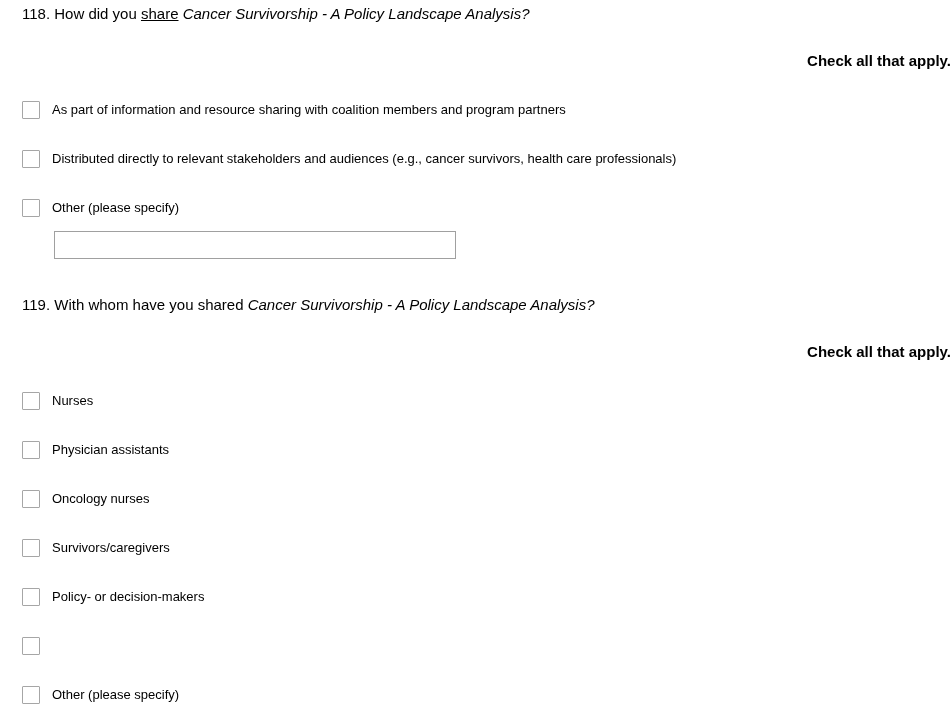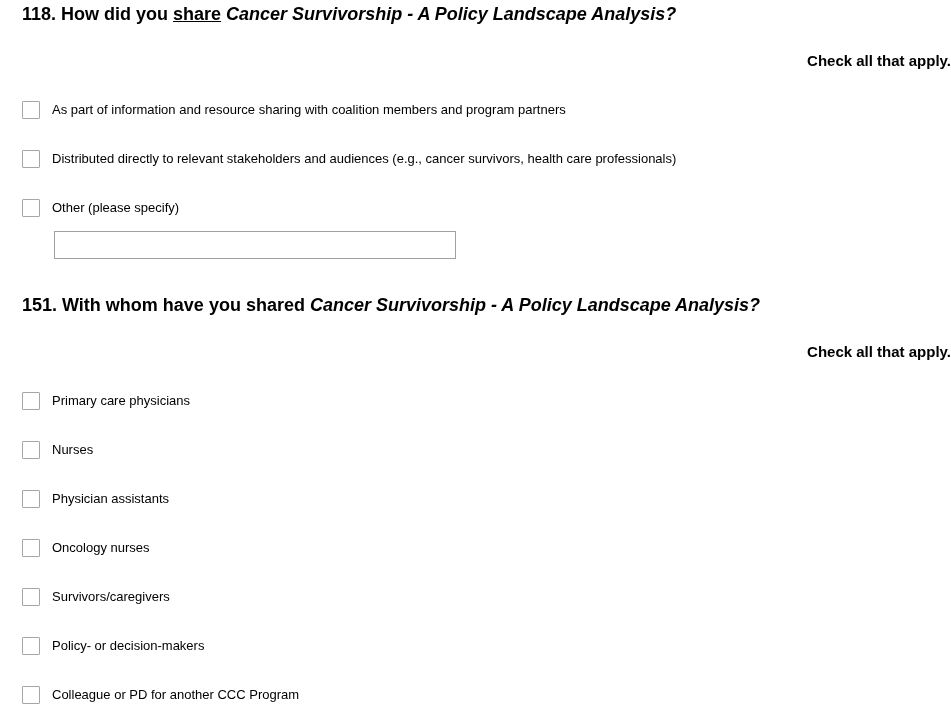--- a/index.html
+++ b/index.html
@@ -11,22 +11,22 @@
     font-family: "Liberation Sans", sans-serif;
   }
   .page {
     width: 951px;
     height: 704px;
     padding: 5px 0 0 22px;
     background: #ffffff;
     overflow: hidden;
   }
   .q-title {
-    font-size: 18px;
-    font-weight: bold;
+    font-size: 15px;
+    font-weight: normal;
     line-height: 18px;
     white-space: nowrap;
   }
   .q-title .underlined { text-decoration: underline; }
   .q-title .italic { font-style: italic; }
   .instruction {
     font-size: 15px;
     font-weight: bold;
     line-height: 18px;
     margin-top: 29px;
@@ -91,28 +91,24 @@
     <div class="option-row">
       <span class="checkbox"></span>
       <span class="option-label">Other (please specify)</span>
     </div>
 
     <input type="text" class="other-input" value="" style="">
   </div>
 
   <div class="question-block second">
     <div class="q-title">
-      <span>151. With whom have you shared </span><span class="underlined"></span><span class="italic"> Cancer Survivorship - A Policy Landscape Analysis?</span>
+      <span>119. With whom have you shared </span><span class="underlined"></span><span class="italic"> Cancer Survivorship - A Policy Landscape Analysis?</span>
     </div>
     <div class="instruction">Check all that apply.</div>
 
-    <div class="option-row">
-      <span class="checkbox"></span>
-      <span class="option-label">Primary care physicians</span>
-    </div>
     <div class="option-row">
       <span class="checkbox"></span>
       <span class="option-label">Nurses</span>
     </div>
     <div class="option-row">
       <span class="checkbox"></span>
       <span class="option-label">Physician assistants</span>
     </div>
     <div class="option-row">
       <span class="checkbox"></span>
@@ -121,21 +117,20 @@
     <div class="option-row">
       <span class="checkbox"></span>
       <span class="option-label">Survivors/caregivers</span>
     </div>
     <div class="option-row">
       <span class="checkbox"></span>
       <span class="option-label">Policy- or decision-makers</span>
     </div>
     <div class="option-row">
       <span class="checkbox"></span>
-      <span class="option-label">Colleague or PD for another CCC Program</span>
     </div>
     <div class="option-row">
       <span class="checkbox"></span>
       <span class="option-label">Other (please specify)</span>
     </div>
 
     <input type="text" class="other-input" value="" style="">
   </div>
 
 </div>

